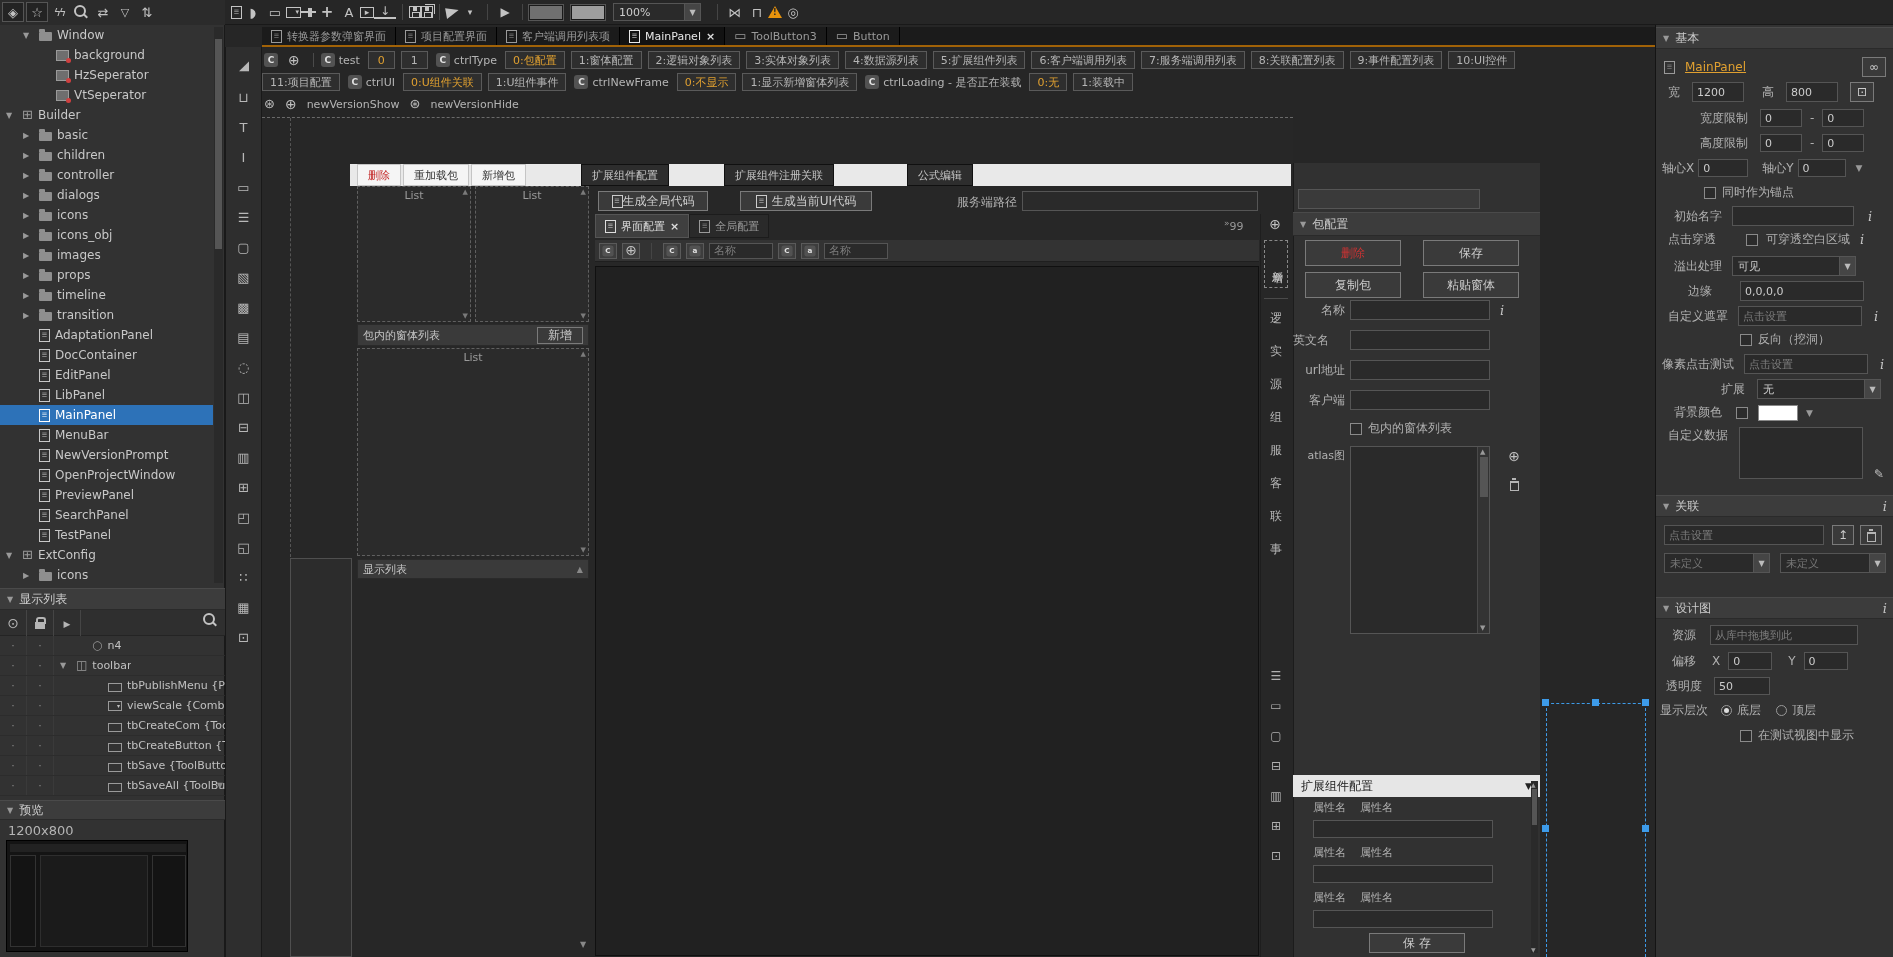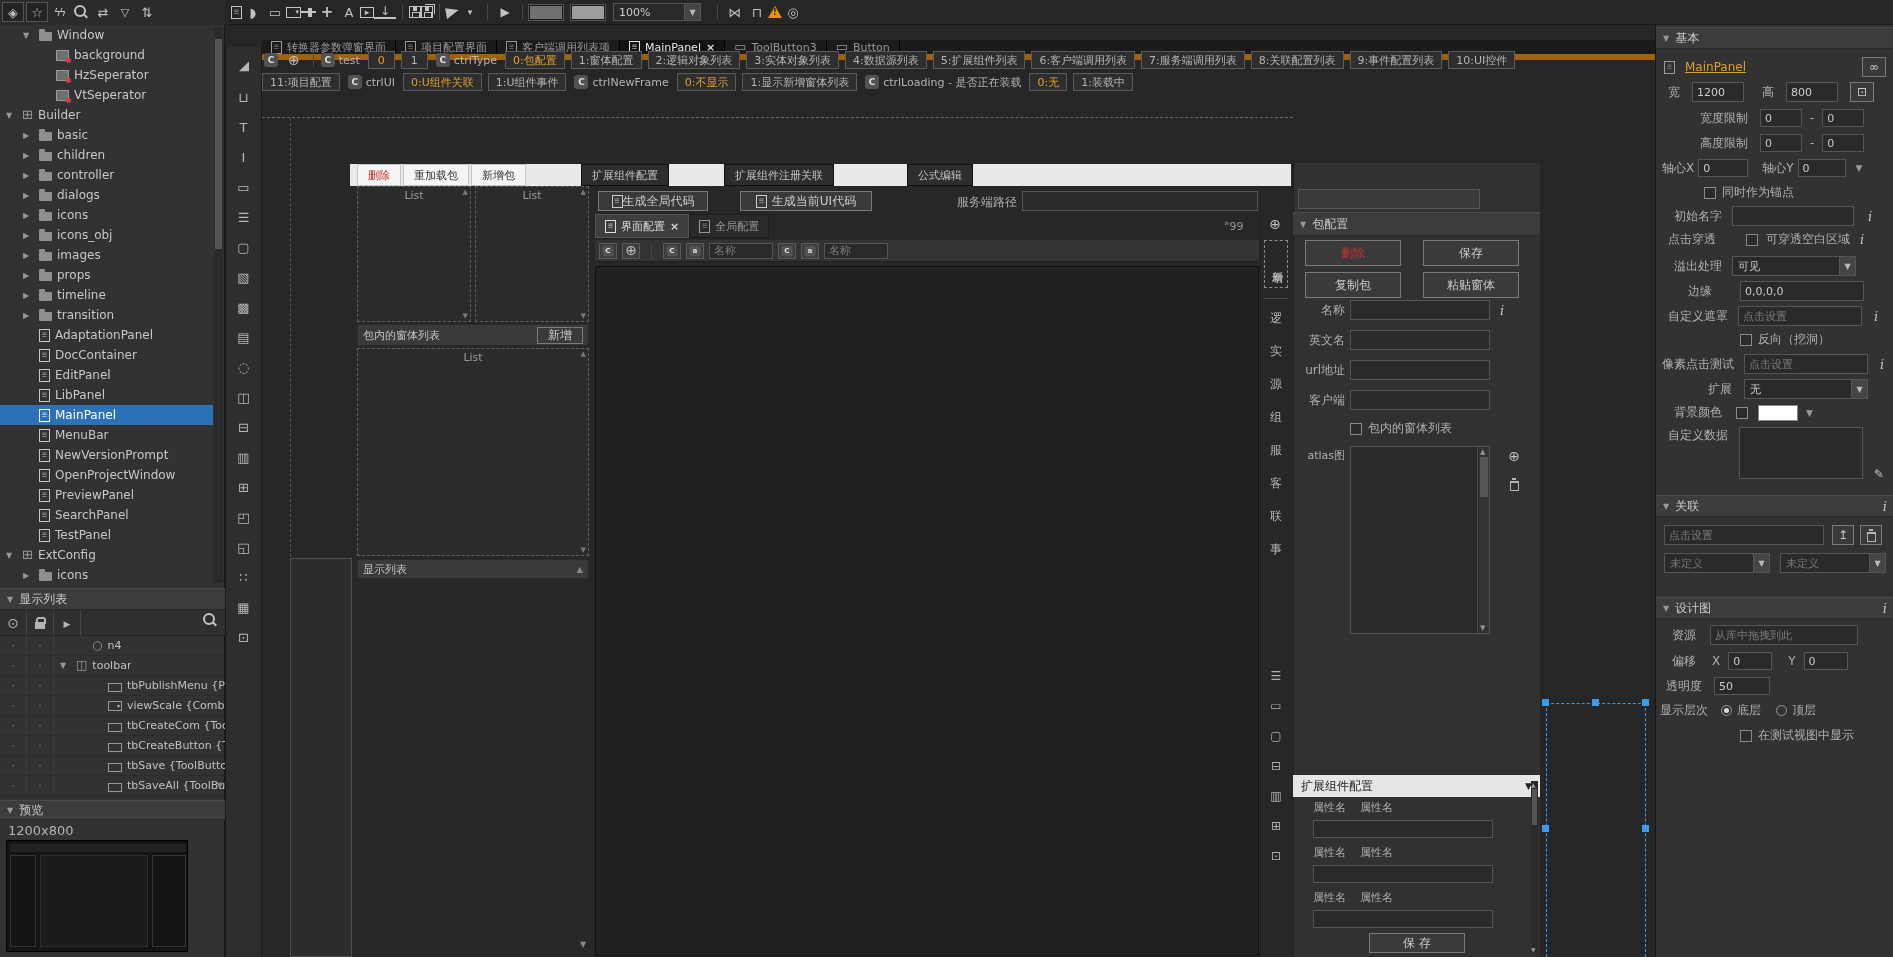--- a/index.html
+++ b/index.html
@@ -108,21 +108,21 @@
 [data-icon="group-tool-icon"]::before{content:"◫"}
 [data-icon="row-layout-tool-icon"]::before{content:"⊟"}
 [data-icon="column-layout-tool-icon"]::before{content:"▥"}
 [data-icon="grid-layout-tool-icon"]::before{content:"⊞"}
 [data-icon="card-layout-tool-icon"]::before{content:"◰"}
 [data-icon="tab-layout-tool-icon"]::before{content:"◱"}
 [data-icon="tree-tool-icon"]::before{content:"∷"}
 [data-icon="table-tool-icon"]::before{content:"▦"}
 [data-icon="component-grid-tool-icon"]::before{content:"⊡"}
 
-#tabsrow{left:262px;top:40px;width:1393px;height:20px;background:#1b1b1b;border-bottom:6px solid #a16207;display:flex}
+#tabsrow{left:262px;top:27px;width:1393px;height:20px;background:#1b1b1b;border-bottom:2px solid #a16207;display:flex}
 .tab{display:flex;align-items:center;gap:5px;padding:0 9px;font-size:11px;color:#9a9a9a;border-right:1px solid #000;white-space:nowrap}
 .tab.active{background:#121212;color:#e8e8e8}
 .tab .cls{color:#ddd;font-weight:bold;cursor:default}
 
 .ctrlrow{left:262px;height:22px;display:flex;align-items:center}
 .chip{height:18px;display:inline-flex;align-items:center;gap:4px;padding:0 7px;margin-right:6px;background:#2e2e2e;border:1px solid #5a5a5a;color:#b5b5b5;font-size:11px;white-space:nowrap}
 .chip.hl{color:#e0a030}
 .chip.plain{background:none;border:none;padding:0 2px}
 .chip.small{padding:0 9px}
 .chip.dv{border:none;background:#4a4a4a;padding:0;width:1px;height:14px;margin:0 5px}
@@ -428,20 +428,47 @@
       </div>
 
       <div class="chip hl">
 
         <span>0:无</span>
       </div>
 
       <div class="chip">
 
         <span>1:装载中</span>
+      </div>
+    </div>
+  <div class="ctrlrow abs" style="top:93px;width:1393px">
+
+      <div class="chip plain">
+        <span class="cicon" data-icon="gear-icon"></span>
+
+      </div>
+
+      <div class="chip plain">
+        <span class="cicon" data-icon="plus-circle-icon"></span>
+
+      </div>
+
+      <div class="chip plain">
+
+        <span>newVersionShow</span>
+      </div>
+
+      <div class="chip plain">
+        <span class="cicon" data-icon="gear-icon"></span>
+
+      </div>
+
+      <div class="chip plain">
+
+        <span>newVersionHide</span>
       </div>
     </div>
 
   <div id="toolcol" class="abs">
 
       <span class="tci" data-icon="cursor-tool-icon"></span>
 
       <span class="tci" data-icon="transform-tool-icon"></span>
 
       <span class="tci" data-icon="text-tool-icon"></span>
@@ -945,21 +972,21 @@
     <div class="btn" style="position:absolute;left:130px;top:123px;width:96px;height:26px">保存</div>
     <div class="btn" style="position:absolute;left:12px;top:155px;width:96px;height:26px">复制包</div>
     <div class="btn" style="position:absolute;left:130px;top:155px;width:96px;height:26px">粘贴窗体</div>
 
     <div class="fldrow" style="left:0;top:183px;width:247px">
       <span class="lbl" style="width:52px;text-align:right">名称</span>
       <input class="inp" style="margin-left: 5px; width: 140px;">
       <span class="ibadge" style="margin-left:10px">i</span>
     </div>
     <div class="fldrow" style="left:0;top:213px;width:247px">
-      <span class="lbl" style="width:52px;text-align:right">英文名</span>
+      <span class="lbl" style="width:52px;">英文名</span>
       <input class="inp" style="margin-left: 5px; width: 140px;">
     </div>
     <div class="fldrow" style="left:0;top:243px;width:247px">
       <span class="lbl" style="width:52px;text-align:right">url地址</span>
       <input class="inp" style="margin-left: 5px; width: 140px;">
     </div>
     <div class="fldrow" style="left:0;top:273px;width:247px">
       <span class="lbl" style="width:52px;text-align:right">客户端</span>
       <input class="inp" style="margin-left: 5px; width: 140px;">
     </div>
@@ -1116,21 +1143,21 @@
       <span class="chk"></span>
       <span class="lbl">反向（挖洞）</span>
     </div>
 
     <div class="prow" style="left:6px;top:329px;width:224px">
       <span class="lbl">像素点击测试</span>
       <input class="inp" style="width: 124px; margin-left: 6px;" placeholder="点击设置">
       <span class="ibadge" style="margin-left:8px">i</span>
     </div>
 
-    <div class="prow" style="left:52px;top:354px">
+    <div class="prow" style="left:65px;top:354px">
       <span class="lbl">扩展</span>
       <div class="seldd" style="width:124px;height:20px;margin-left:8px">
         <span>无</span>
         <span class="dd">▼</span>
       </div>
     </div>
 
     <div class="prow" style="left:18px;top:379px">
       <span class="lbl">背景颜色</span>
       <span class="chk" style="margin-left:10px"></span>

